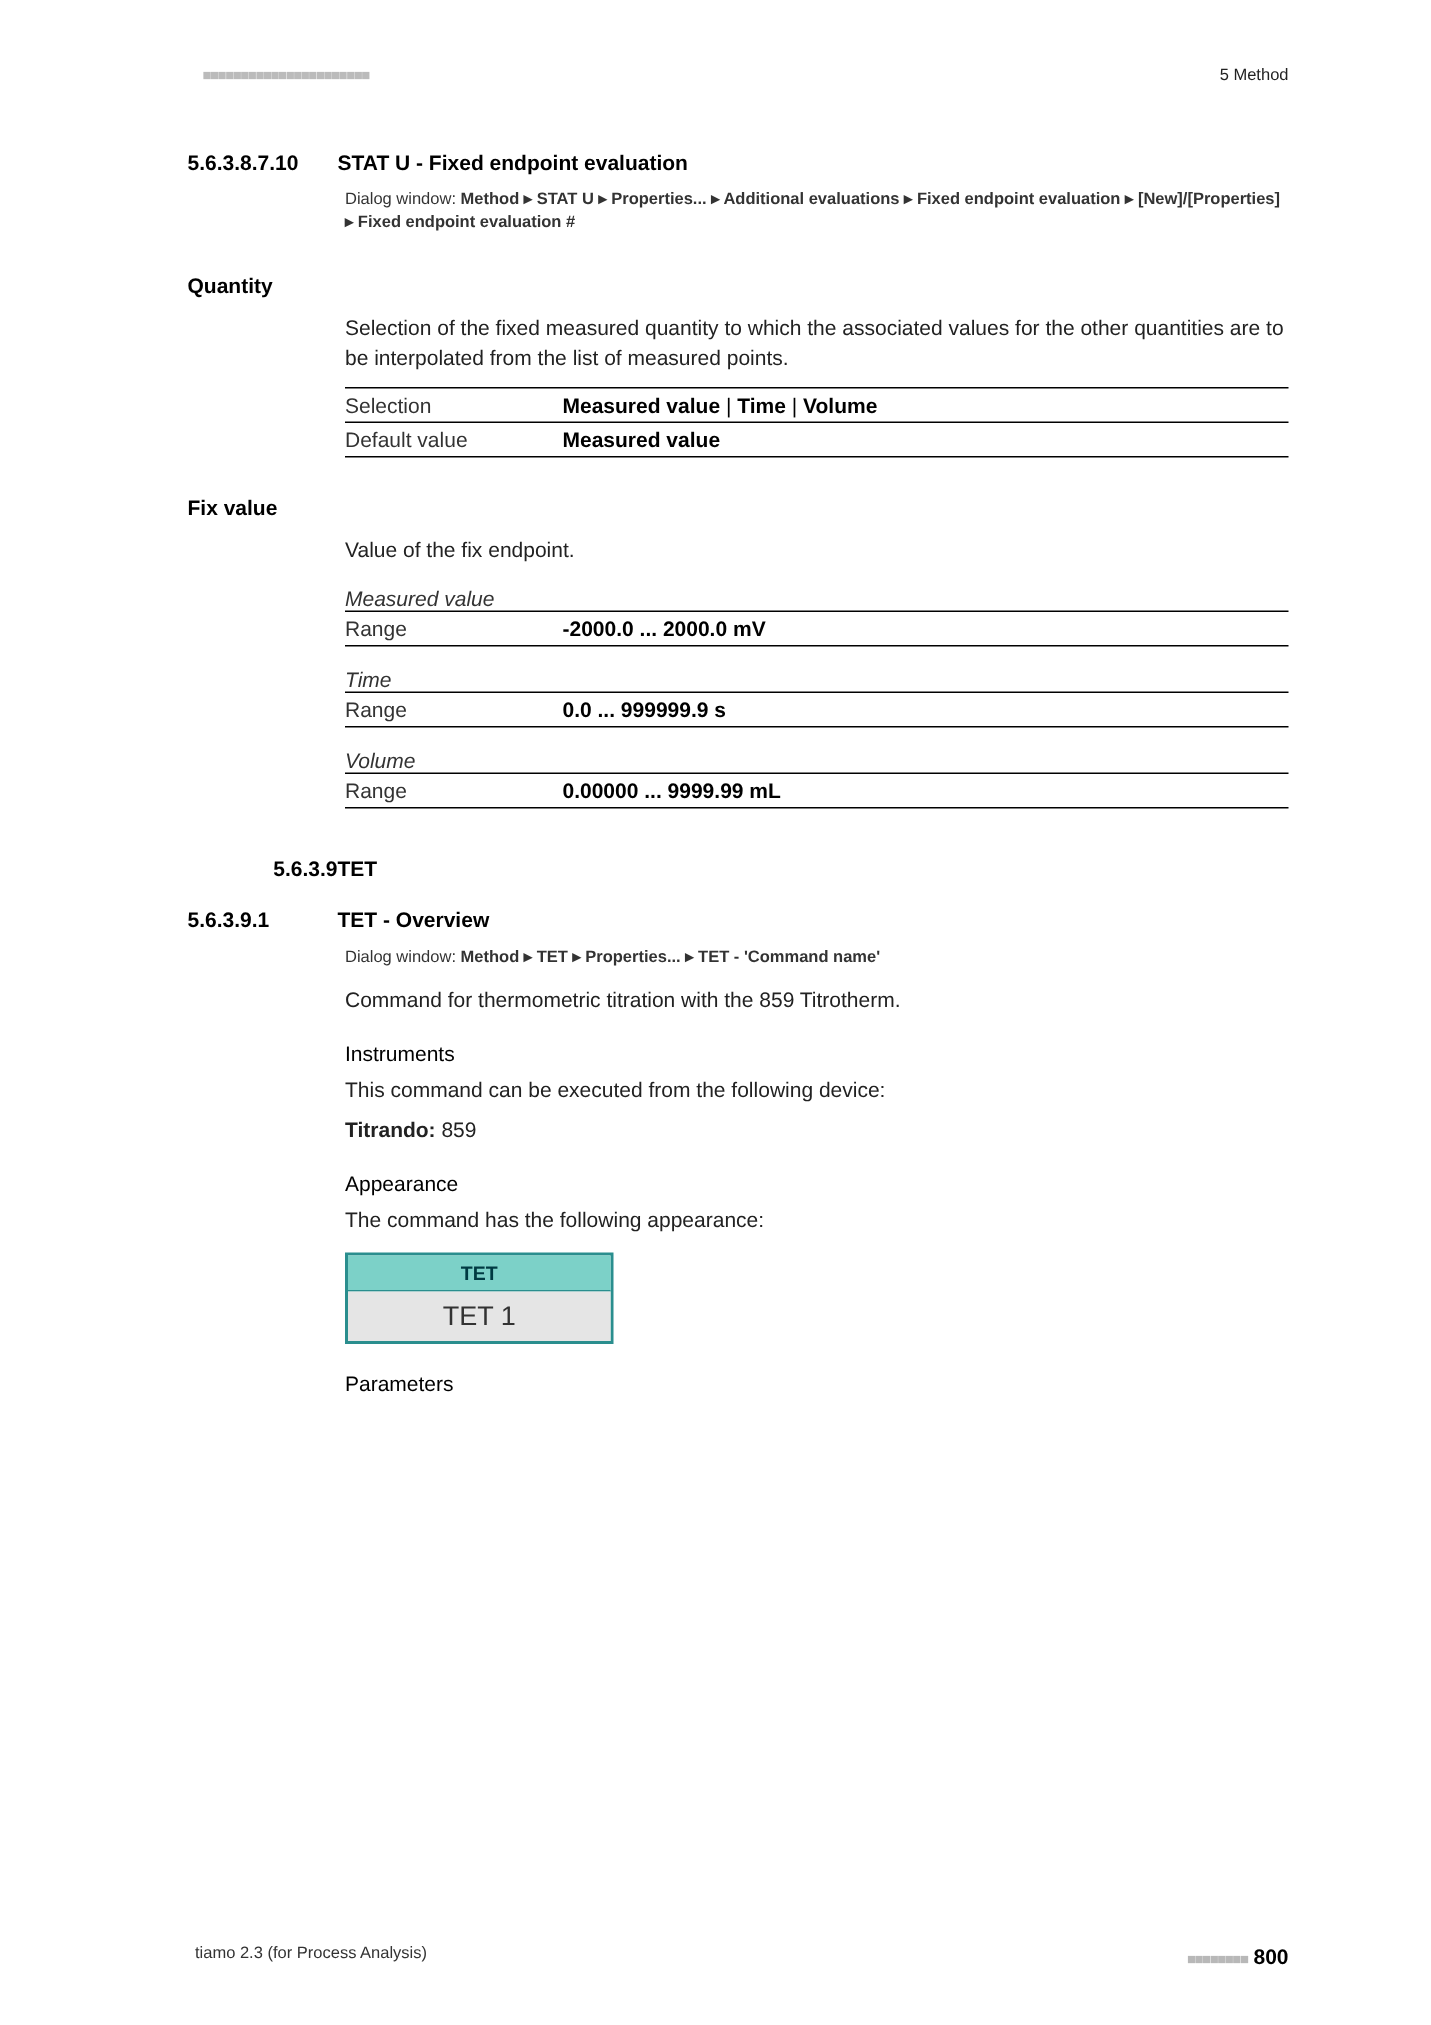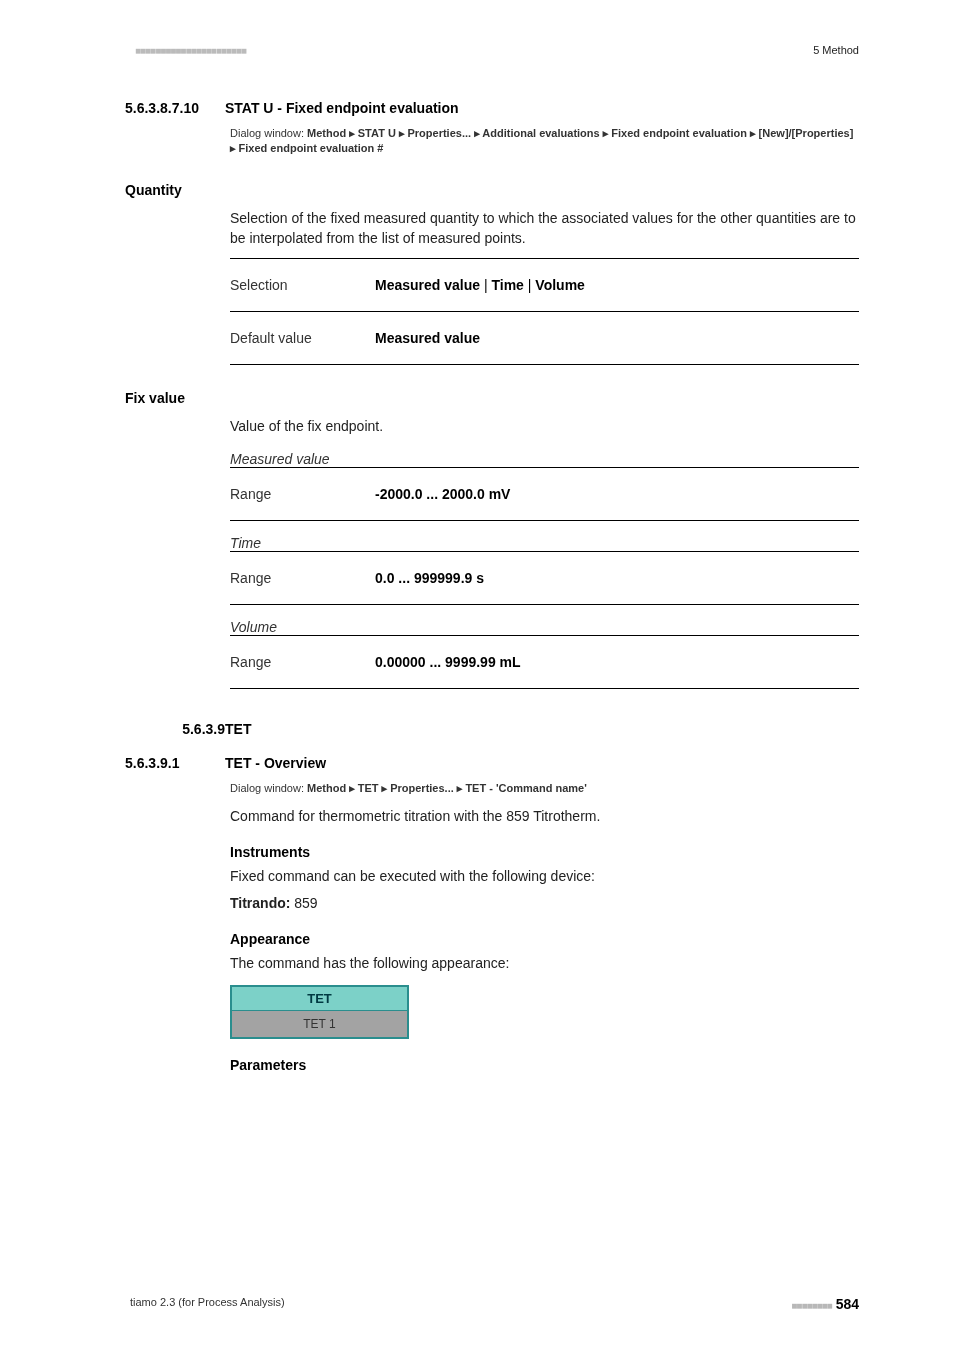--- a/index.html
+++ b/index.html
@@ -76,63 +76,63 @@
     margin-top: 10px;
   }
   .kv-table {
     margin-top: 10px;
     font-size: 14px;
   }
   .kv-row {
     display: flex;
     align-items: baseline;
     border-bottom: 0.75px solid #000;
-    padding: 18px 0;
+    padding: 3px 0;
   }
   .kv-row.first { border-top: 0.75px solid #000; }
   .kv-key {
     width: 145px;
     flex: 0 0 145px;
     color: #333;
   }
   .kv-val { color: #000; }
   .kv-val.bold { font-weight: 700; }
   .italic-label {
     font-style: italic;
     font-size: 14px;
     color: #333;
     margin-top: 14px;
     display: block;
   }
   .sec-num2 { width: 100px; flex: 0 0 100px; font-weight: 700; font-size: 14px; text-align: right; }
   .sec-row2 { display:flex; margin-top: 32px; align-items: baseline; }
   .h3 {
-    font-weight: 700;
+    font-weight: 400;
     font-size: 14px;
     margin-top: 18px;
     color: #000;
   }
   .command-box {
     width: 175px;
     border: 2px solid #2a8e8e;
     margin-top: 12px;
   }
   .command-box .hdr {
     background: #7cd1c8;
     color: #003a42;
     font-weight: 700;
     font-size: 13px;
     padding: 4px 0;
     text-align: center;
     border-bottom: 1px solid #2a8e8e;
   }
   .command-box .bdy {
-    background: #a3a3a3;
-    color: #333;
-    font-size: 12px;
+    background: #e5e5e5;
+    color: #333;
+    font-size: 18px;
     padding: 6px 0;
     text-align: center;
   }
   .footer {
     position: absolute;
     bottom: 38px;
     left: 130px;
     right: 95px;
     display: flex;
     justify-content: space-between;
@@ -216,34 +216,34 @@
     <div class="sec-num" style="margin-left:-5px">5.6.3.9.1</div>
     <div class="sec-title">TET - Overview</div>
   </div>
   <div class="content-block">
     <div class="dialog-window">
       <span>Dialog window: </span><span class="b">Method ▸ TET ▸ Properties... ▸ TET - 'Command name'</span>
     </div>
     <div class="body-text">Command for thermometric titration with the 859 Titrotherm.</div>
 
     <div class="h3">Instruments</div>
-    <div class="body-text" style="margin-top:6px">Fixed command can be executed with the following device:</div>
+    <div class="body-text" style="margin-top:6px">This command can be executed from the following device:</div>
     <div class="body-text" style="margin-top:6px">
       <span style="font-weight:700">Titrando: </span><span>859</span>
     </div>
 
     <div class="h3">Appearance</div>
     <div class="body-text" style="margin-top:6px">The command has the following appearance:</div>
     <div class="command-box">
       <div class="hdr">TET</div>
       <div class="bdy">TET 1</div>
     </div>
 
     <div class="h3">Parameters</div>
   </div>
 
   <div class="footer">
     <span>tiamo 2.3 (for Process Analysis)</span>
     <span>
-      <span class="pfx">■■■■■■■■</span><span class="pnum">584</span>
+      <span class="pfx">■■■■■■■■</span><span class="pnum">800</span>
     </span>
   </div>
 </div>
 
 </body></html>

